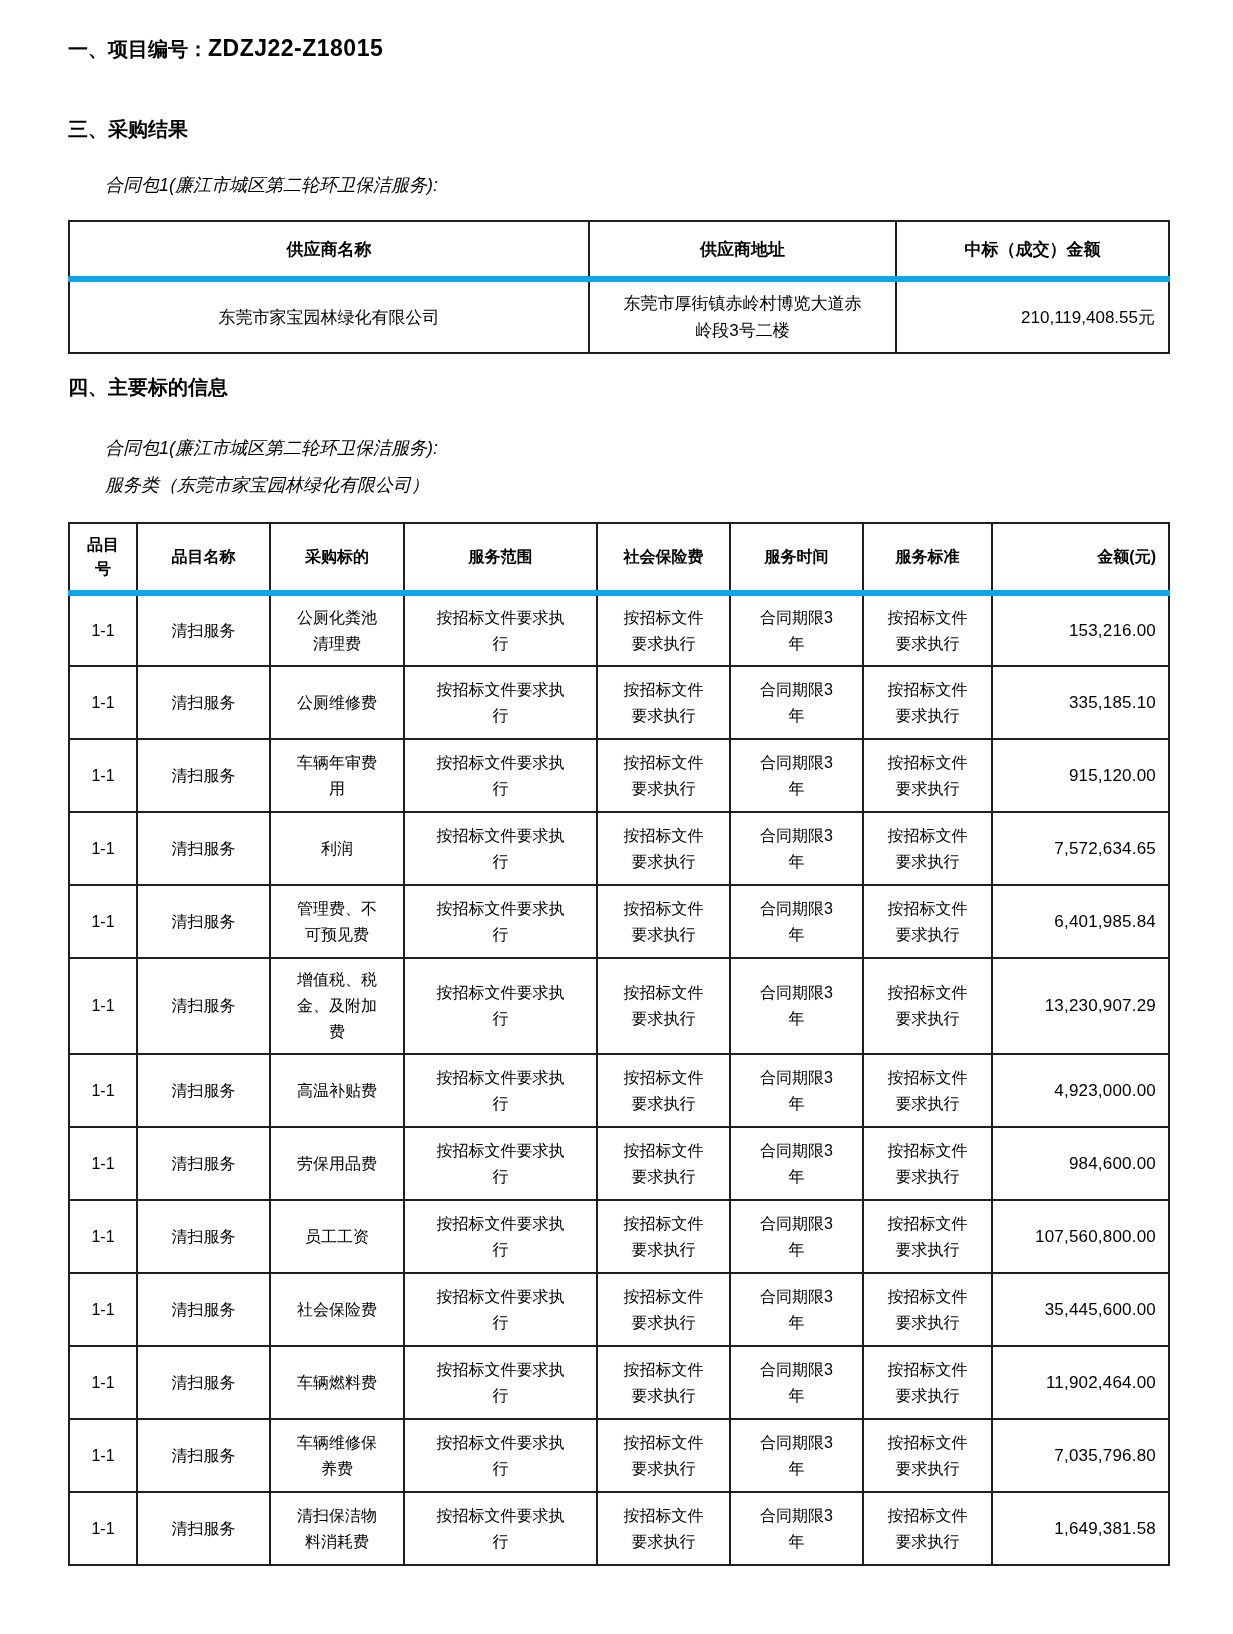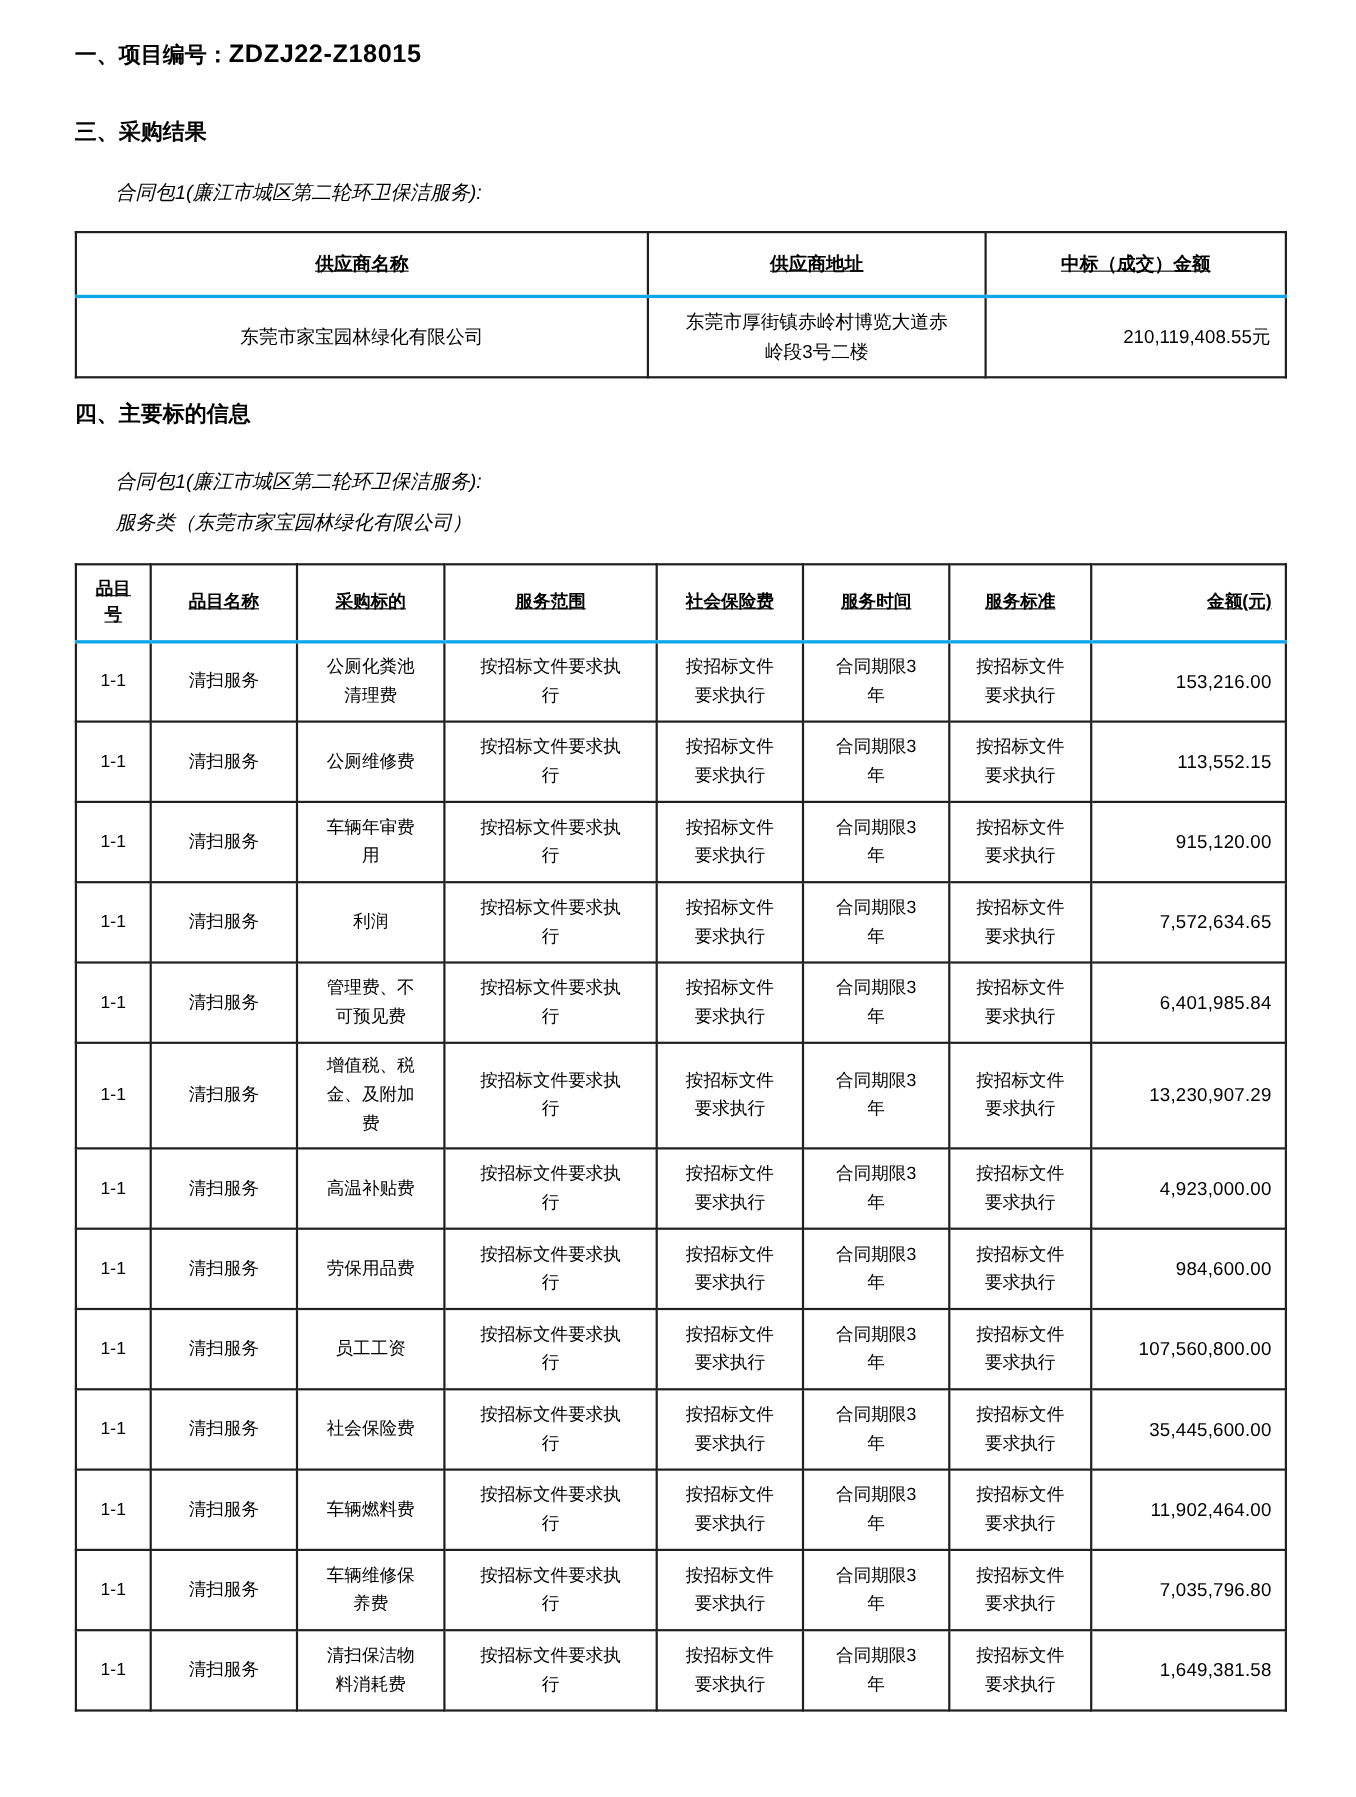--- a/index.html
+++ b/index.html
@@ -24,21 +24,21 @@
     font-weight: bold;
     font-size: 20px;
     line-height: 27px;
     white-space: pre-line;
   }
   .heading .latin-value {
     font-size: 23px;
     letter-spacing: 0.5px;
   }
   .heading-2 { margin-top: 43px; }
-  .heading-3 { margin-top: 43px; }
+  .heading-3 { margin-top: 54px; font-family: Liberation Mono, monospace; }
   .heading-4 { margin-top: 20px; }
   
   .para {
     font-size: 18px;
     line-height: 26px;
     margin-left: 37px;
     white-space: pre-line;
     font-style: italic;
   }
   .para-package-1 { margin-top: 28px; }
@@ -52,21 +52,21 @@
   }
   th, td {
     border: 2px solid #1f1f1f;
     text-align: center;
     vertical-align: middle;
     white-space: pre-line;
     padding: 8px 8px;
     box-sizing: border-box;
     overflow: hidden;
   }
-  thead th { border-bottom: 3px solid #0ea5e9; font-weight: bold; text-decoration: underline; }
+  thead th { border-bottom: 6px solid #0ea5e9; font-weight: bold; }
   
   .result-table { width: 1100px; }
   .result-table th { height: 58px; font-size: 17px; }
   .result-table td { height: 74px; font-size: 17px; line-height: 27px; }
   .result-table .amount {
     text-align: right;
     padding-right: 13px;
     font-size: 17px;
   }
   
@@ -167,21 +167,21 @@
           <td>清扫服务</td>
           <td>公厕维修费</td>
           <td>按招标文件要求执
 行</td>
           <td>按招标文件
 要求执行</td>
           <td>合同期限3
 年</td>
           <td>按招标文件
 要求执行</td>
-          <td class="amount">113,552.15</td>
+          <td class="amount">335,185.10</td>
         </tr>
         <tr>
           <td>1-1</td>
           <td>清扫服务</td>
           <td>车辆年审费
 用</td>
           <td>按招标文件要求执
 行</td>
           <td>按招标文件
 要求执行</td>

